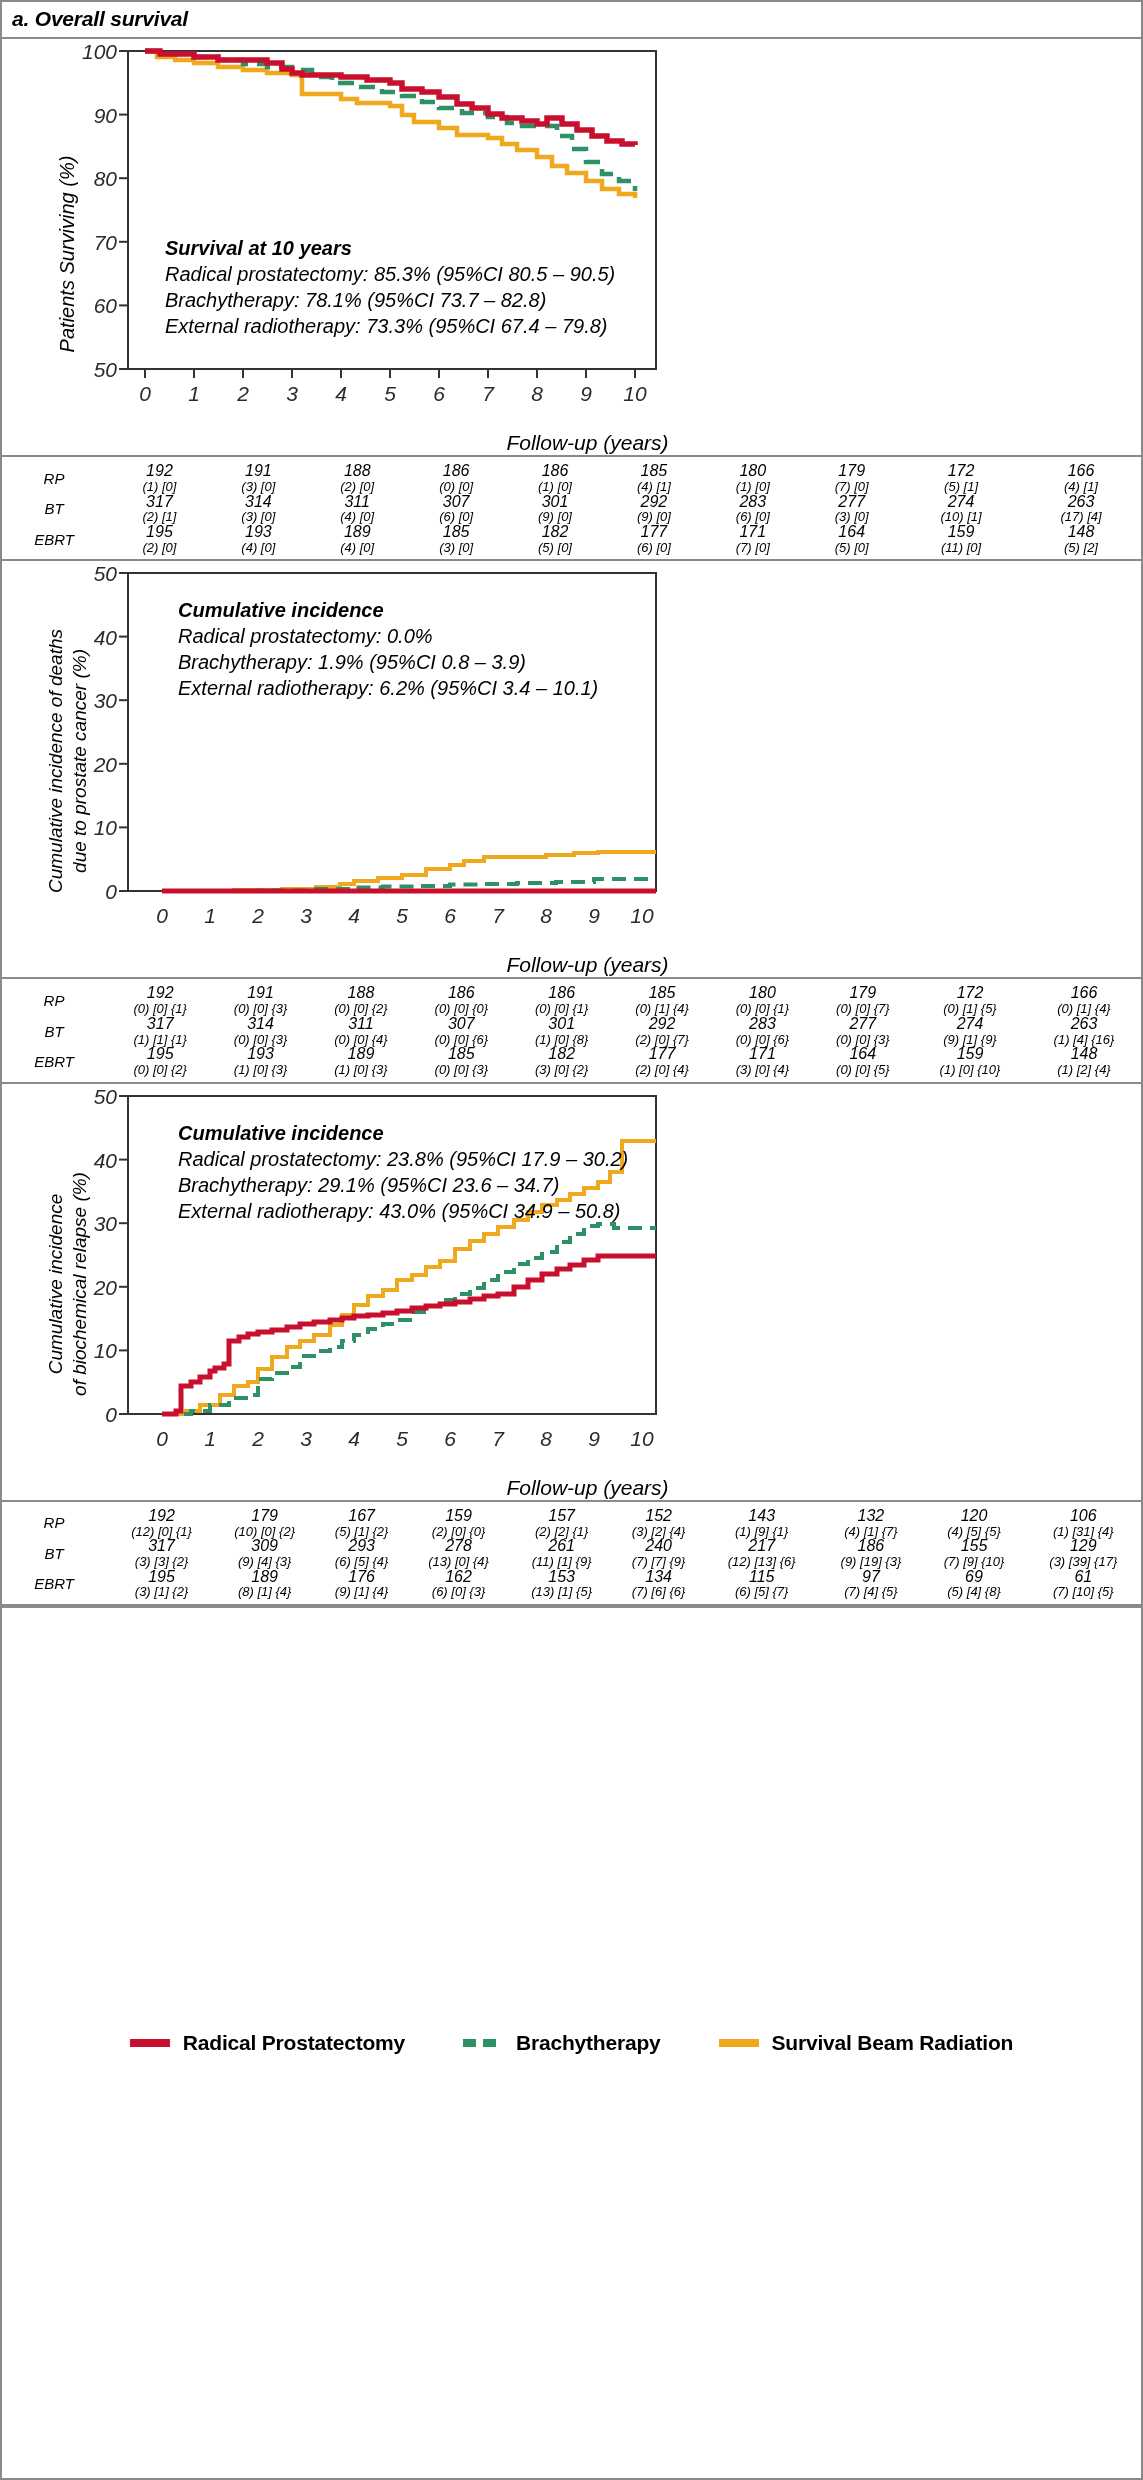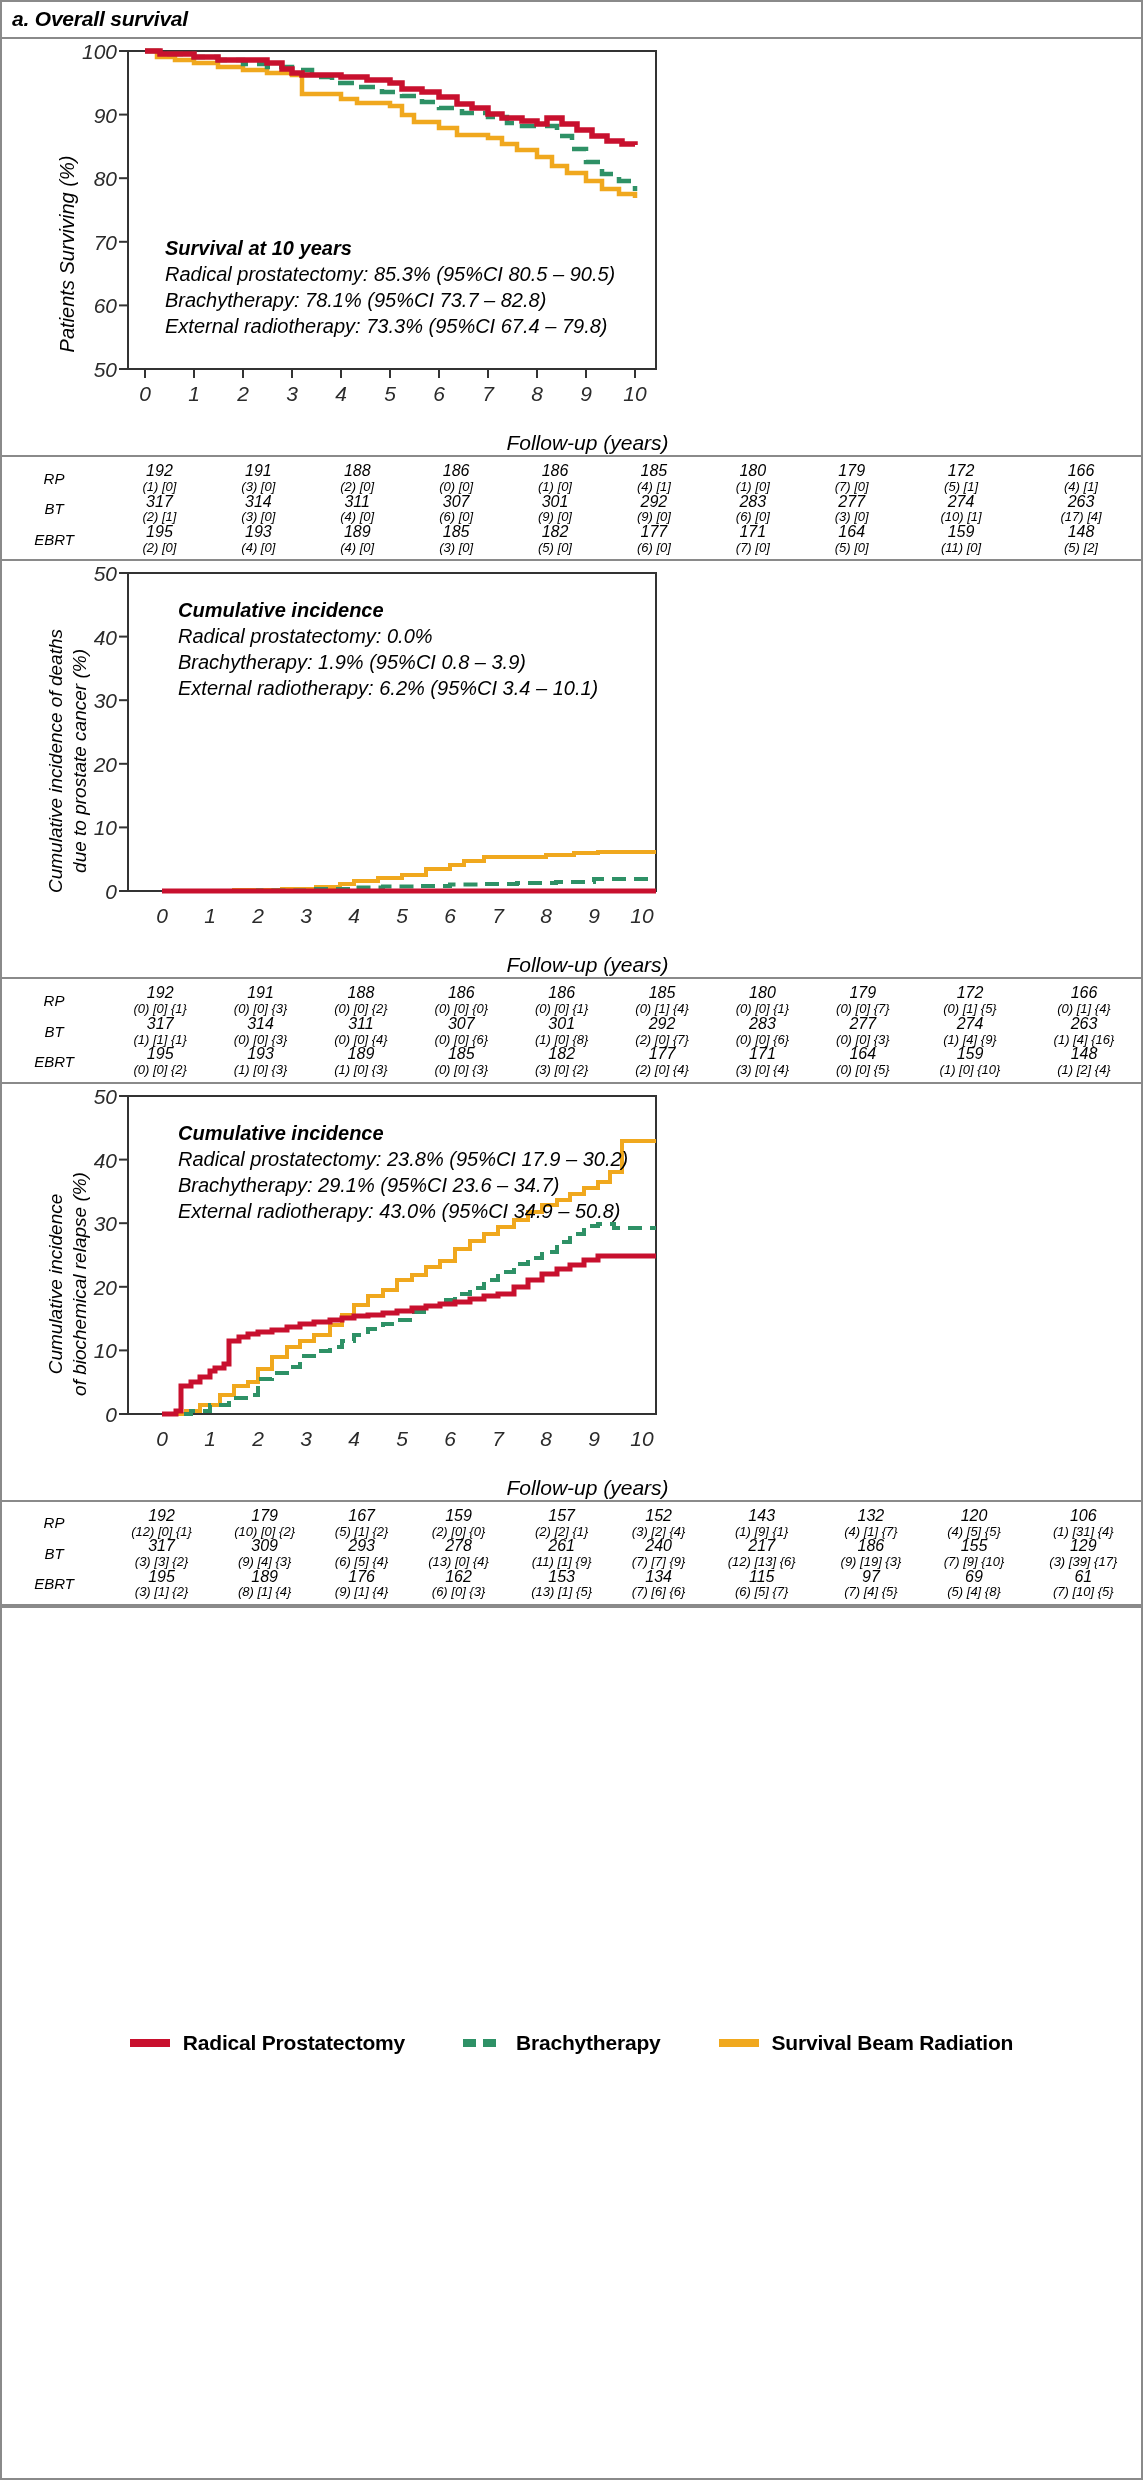--- a/index.html
+++ b/index.html
@@ -305,21 +305,21 @@
         </tr>
         <tr>
           <td class="risk-sub">(1) [1] {1}</td>
           <td class="risk-sub">(0) [0] {3}</td>
           <td class="risk-sub">(0) [0] {4}</td>
           <td class="risk-sub">(0) [0] {6}</td>
           <td class="risk-sub">(1) [0] {8}</td>
           <td class="risk-sub">(2) [0] {7}</td>
           <td class="risk-sub">(0) [0] {6}</td>
           <td class="risk-sub">(0) [0] {3}</td>
-          <td class="risk-sub">(1) [4] {9}</td>
+          <td class="risk-sub">(9) [1] {9}</td>
           <td class="risk-sub">(1) [4] {16}</td>
         </tr>
         <tr>
           <td class="risk-label" rowspan="2">EBRT</td>
           <td class="risk-n">195</td>
           <td class="risk-n">193</td>
           <td class="risk-n">189</td>
           <td class="risk-n">185</td>
           <td class="risk-n">182</td>
           <td class="risk-n">177</td>

